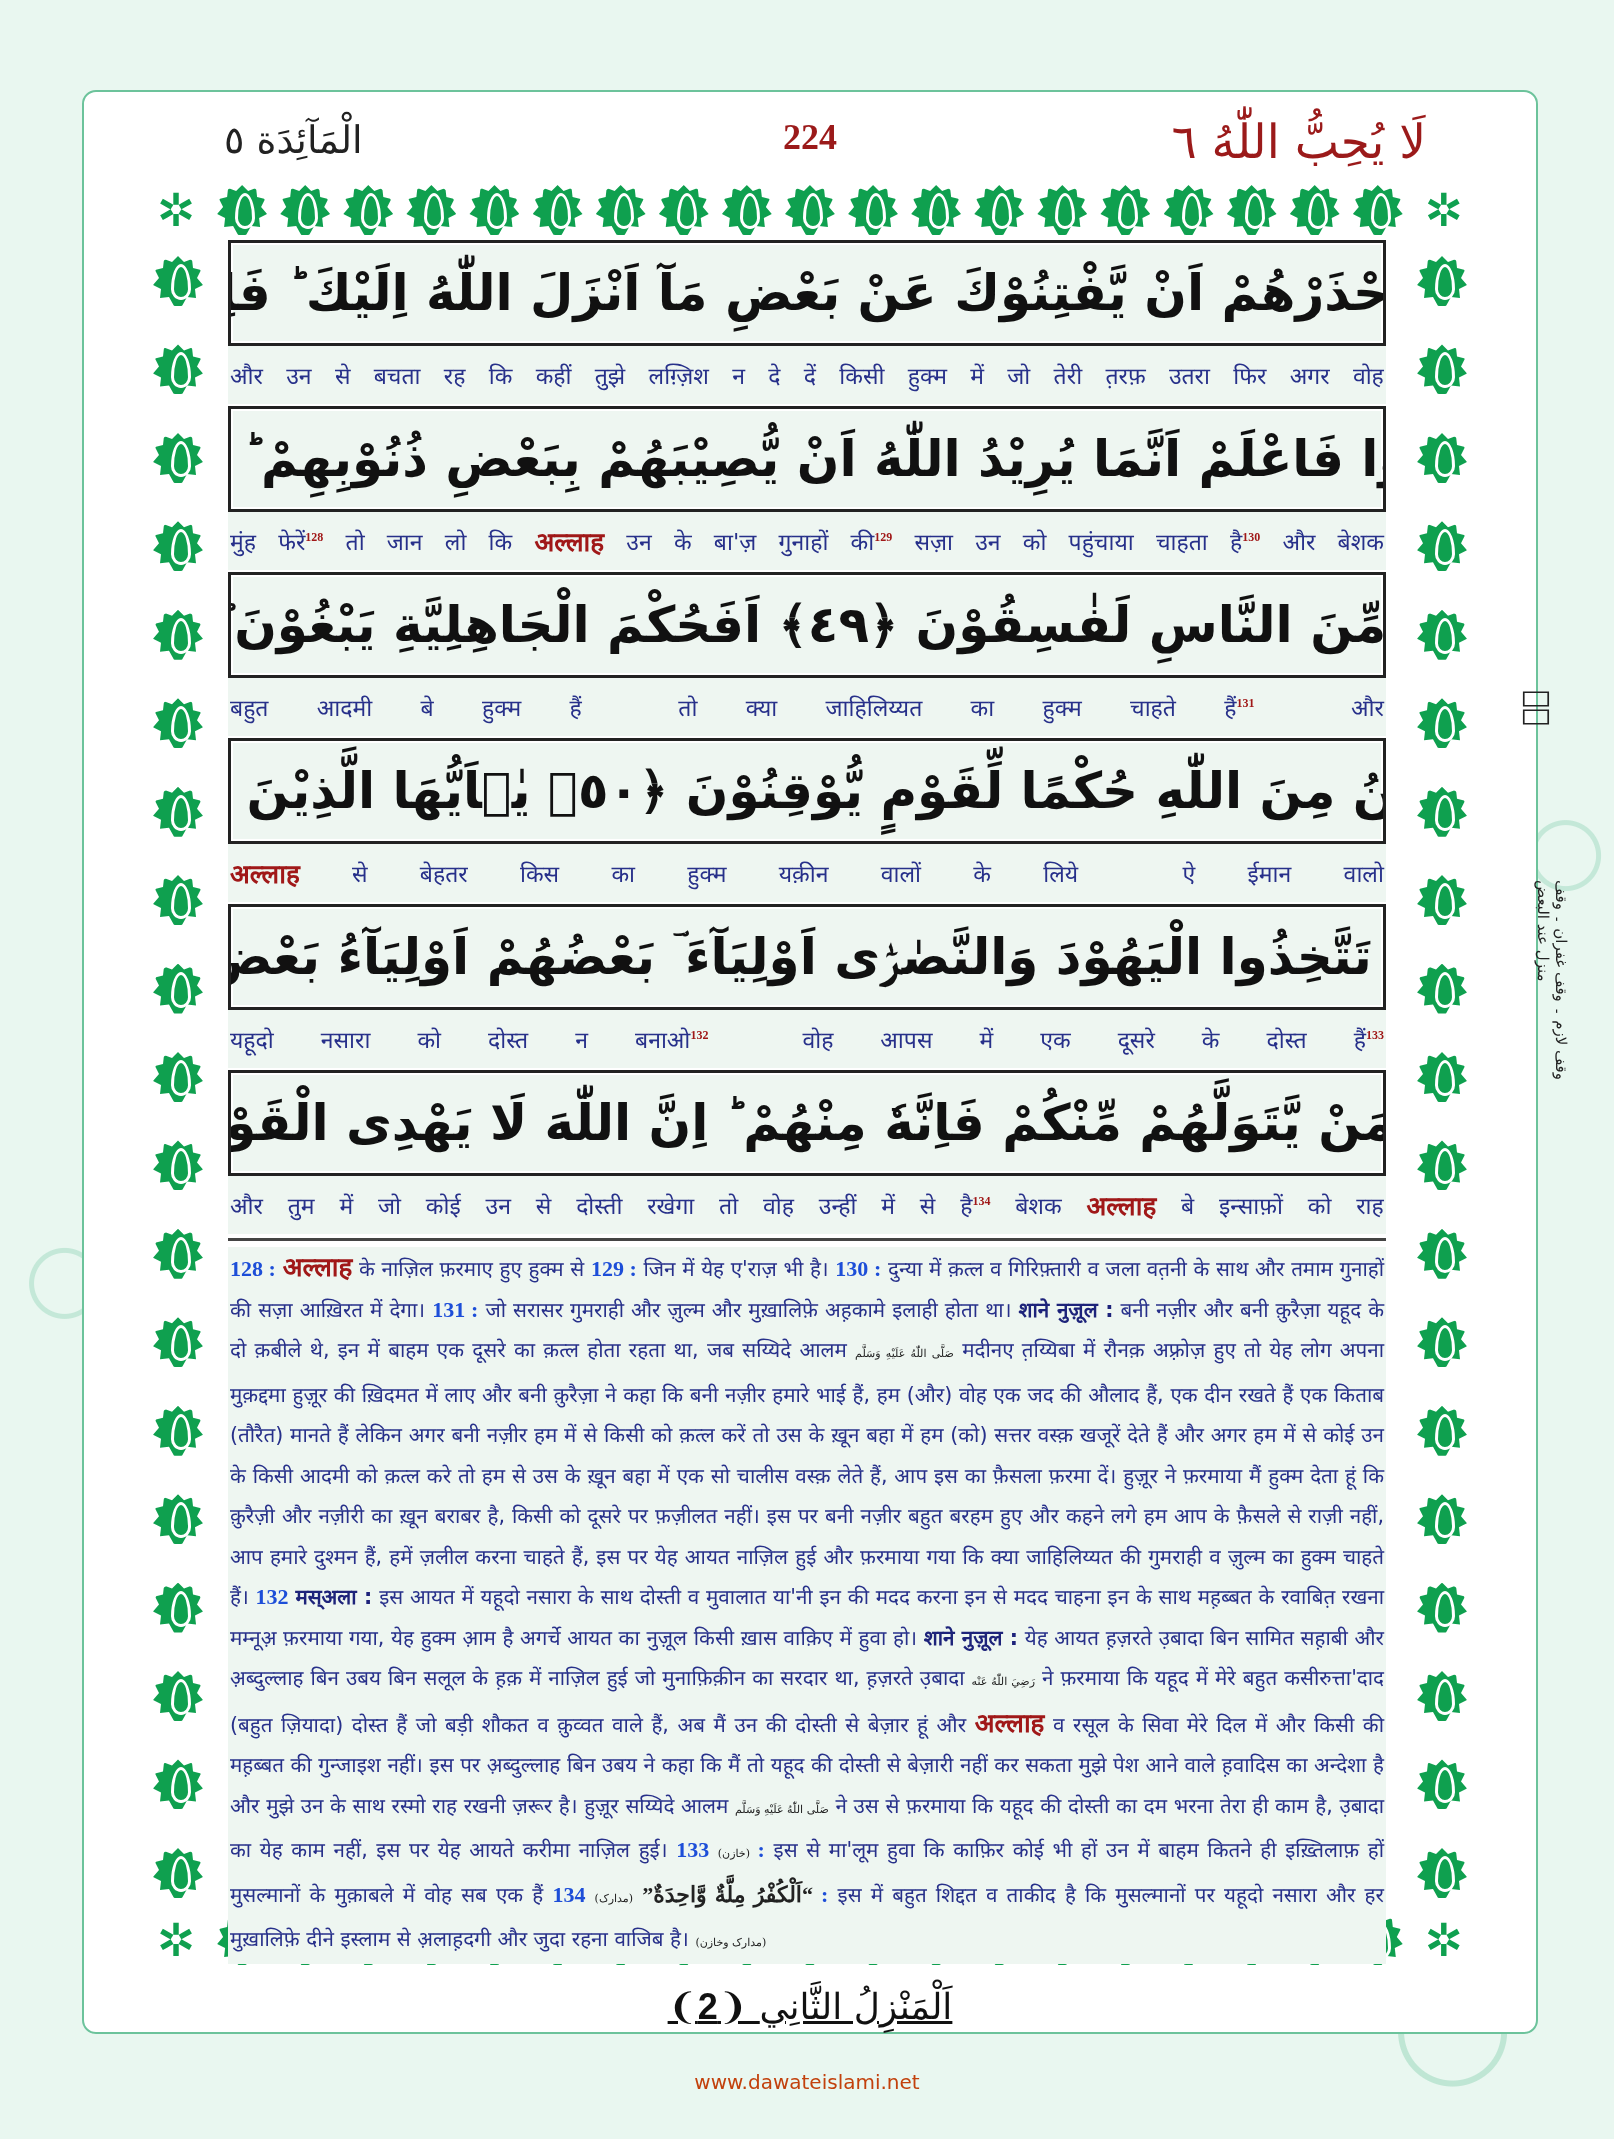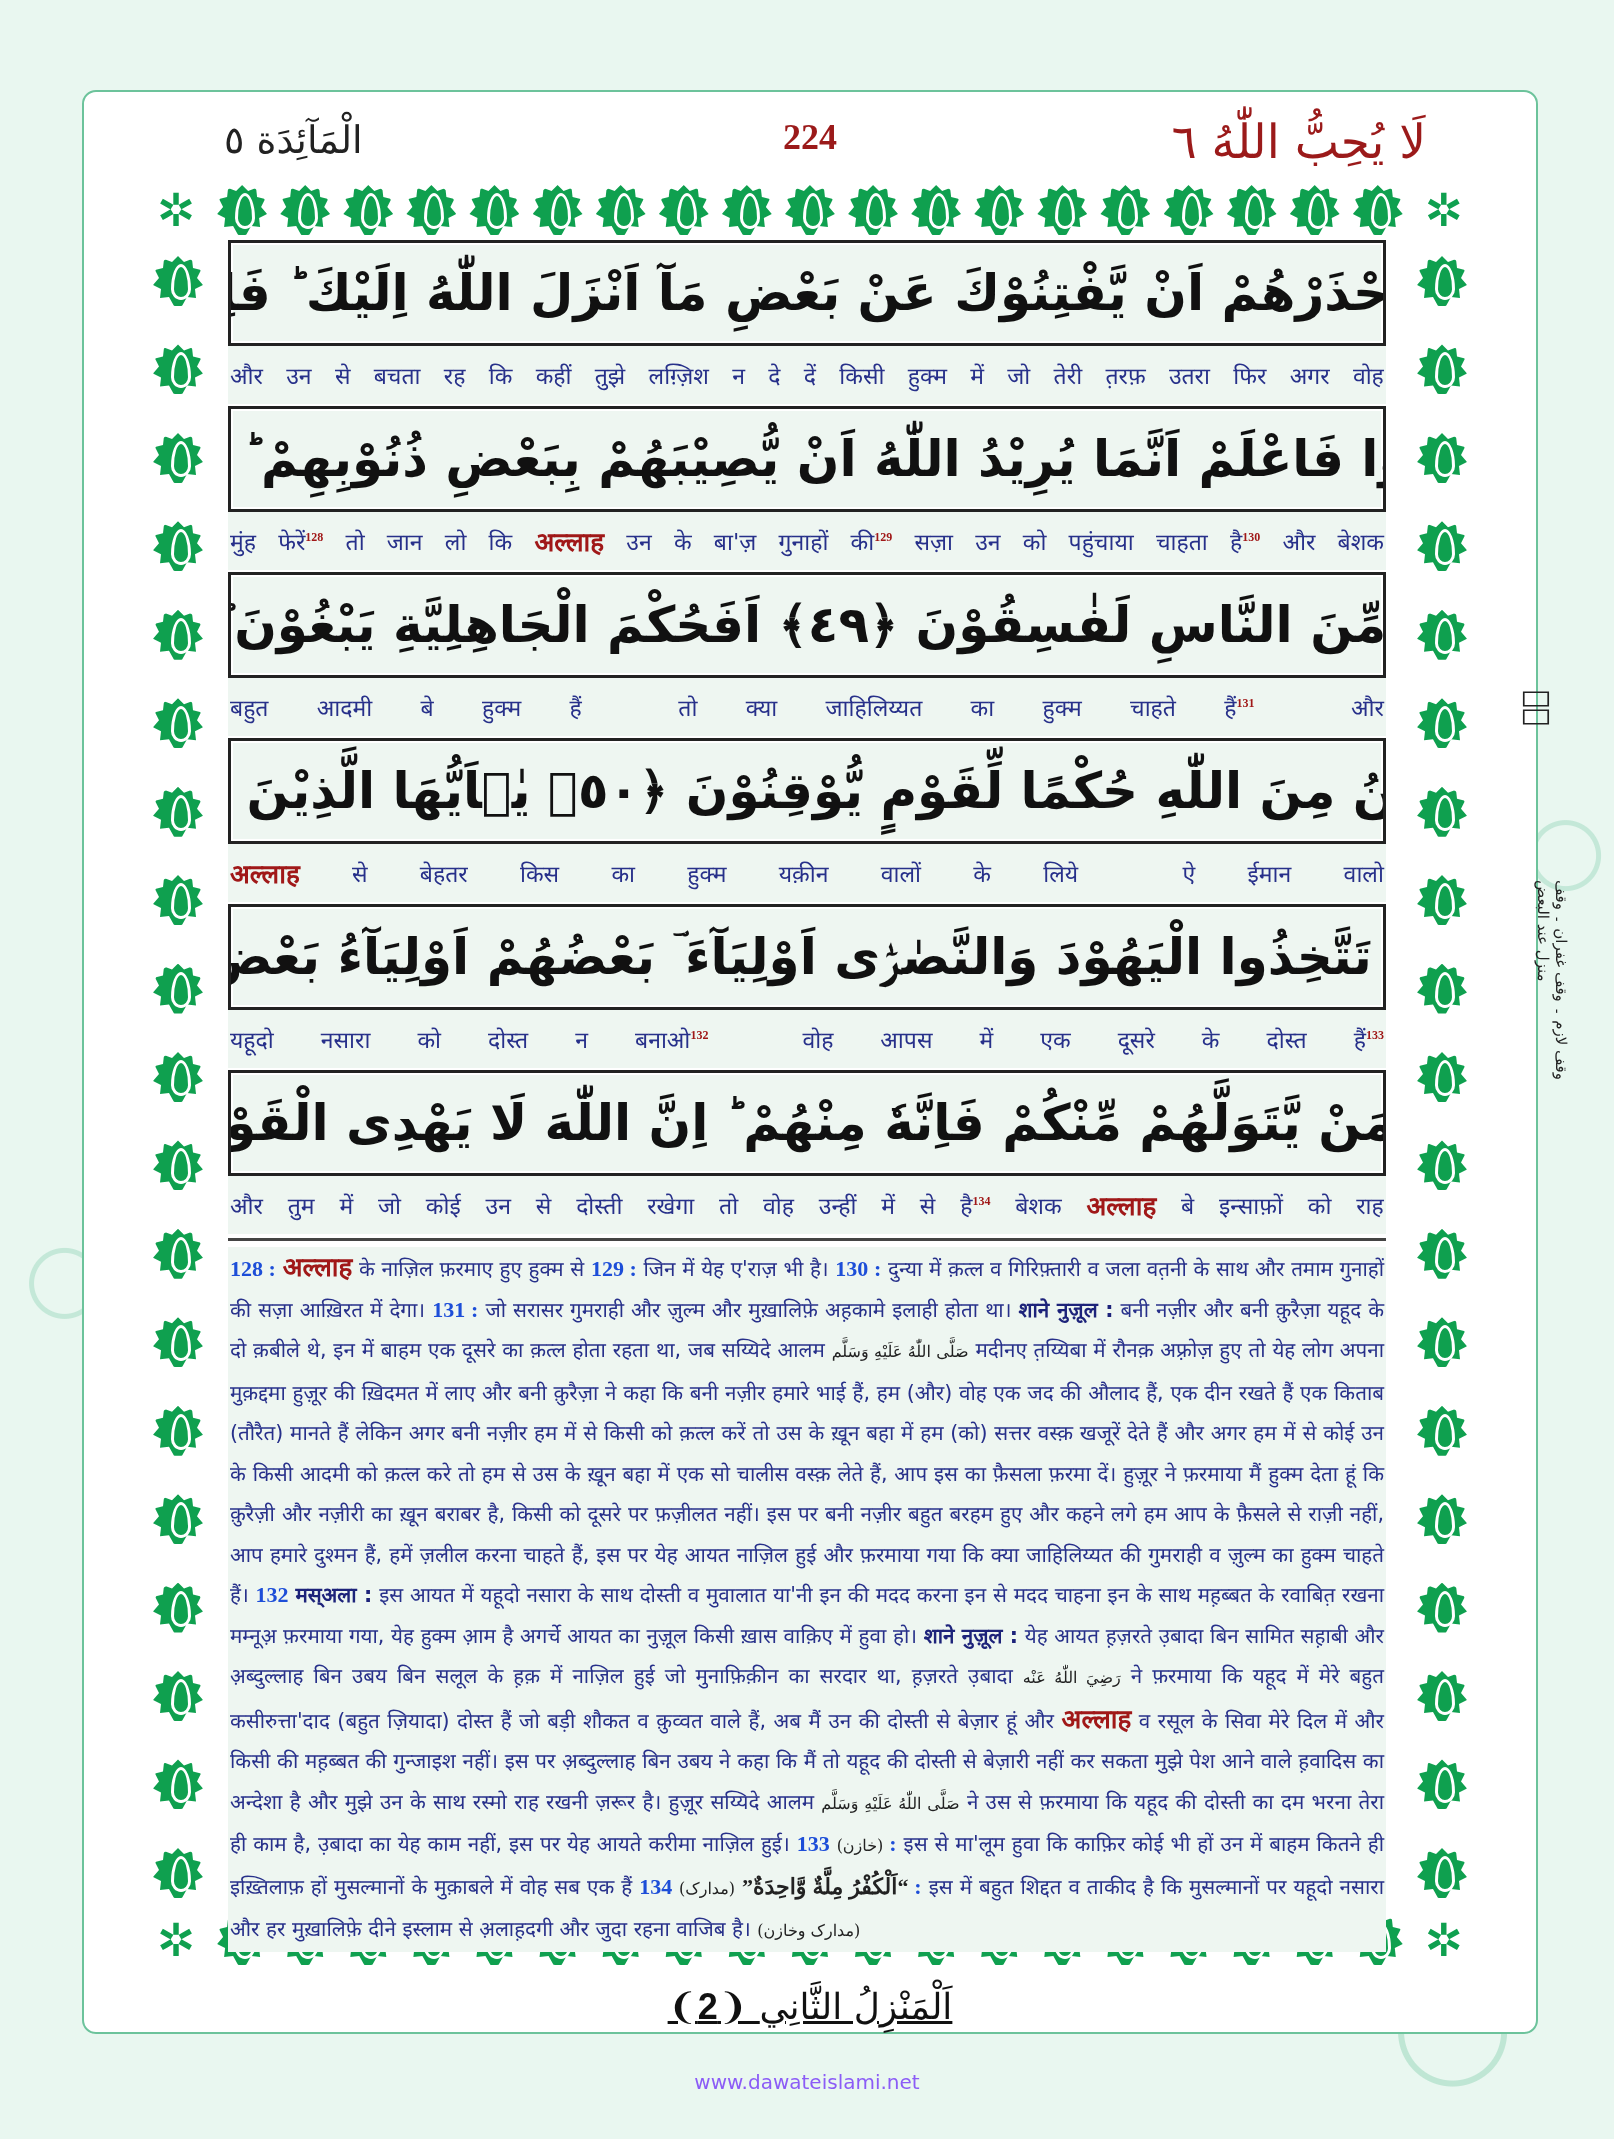--- a/index.html
+++ b/index.html
@@ -49,26 +49,26 @@
   .trans .w { display:inline-block; }
   .allah { color:#a01818; font-weight:bold; font-size:26px; font-family:"DejaVu Serif", serif; }
   sup.fn { color:#a01818; font-weight:bold; font-size:12px; font-family:"Liberation Serif", serif; }
   .divider { height:3px; background:#444; margin:4px 0 6px 0; }
   .notes {
     background:#eef6f1; color:#27308a; font-size:20.6px; line-height:40.5px;
     text-align:justify; padding:0 2px;
   }
   .notes .num { color:#1d4ed8; font-weight:bold; font-family:"Liberation Serif", serif; font-size:22px; }
   .notes .hd { color:#1d237a; font-weight:bold; }
-  .notes .ar { font-family:"DejaVu Serif", serif; font-size:16px; color:#222; direction:rtl; unicode-bidi:embed; }
+  .notes .ar { font-family:"DejaVu Serif", serif; font-size:11px; color:#222; direction:rtl; unicode-bidi:embed; }
 
   .margin-note { position:absolute; right:18px; font-family:"DejaVu Serif", serif; color:#222; writing-mode:vertical-rl; }
   .footer-manzil { position:absolute; left:0; right:0; bottom:4px; text-align:center; font-family:"DejaVu Serif", serif; font-size:36px; color:#111; direction:rtl;text-decoration:underline; }
   .manzil-num { font-family:"Liberation Sans", sans-serif; font-weight:bold; }
-  .url { position:absolute; left:0; right:0; top:2070px; text-align:center; font-family:"DejaVu Sans", sans-serif; font-size:20px; color:#8b5cf6; }
+  .url { position:absolute; left:0; right:0; top:2070px; text-align:center; font-family:"DejaVu Sans", sans-serif; font-size:20px; color:#c2410c; }
 </style>
 </head>
 <body>
 
 <div class="bg-pattern"></div>
 
 <div class="panel">
   <div class="header">
     <span class="hdr-left">الْمَآئِدَة ٥</span>
     <span class="hdr-center">224</span>

